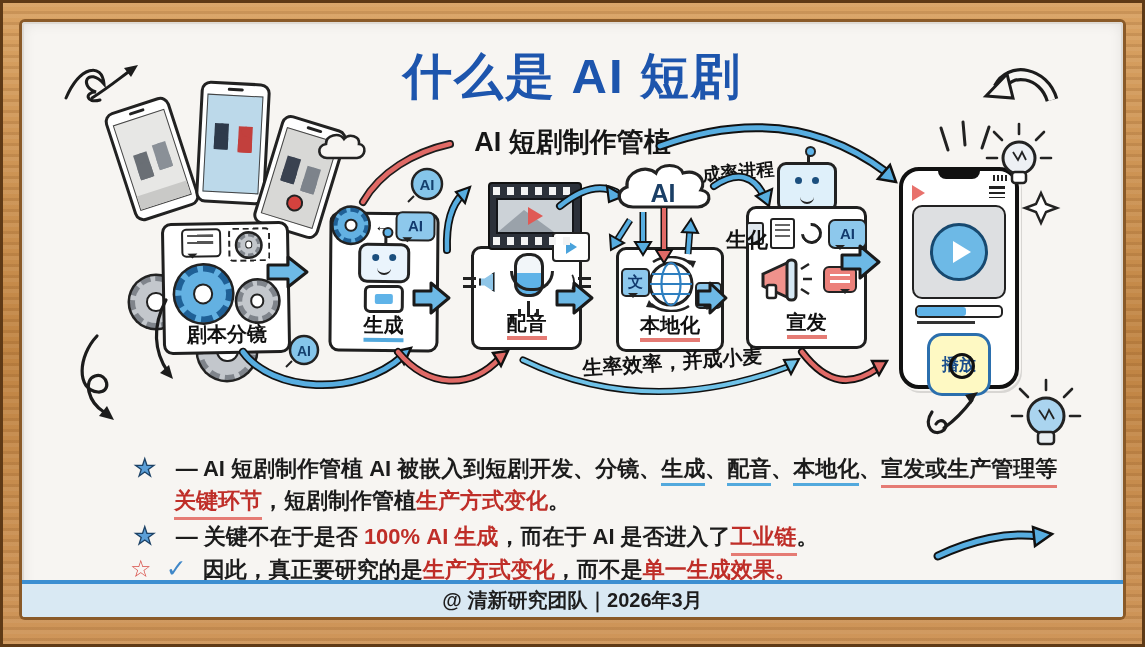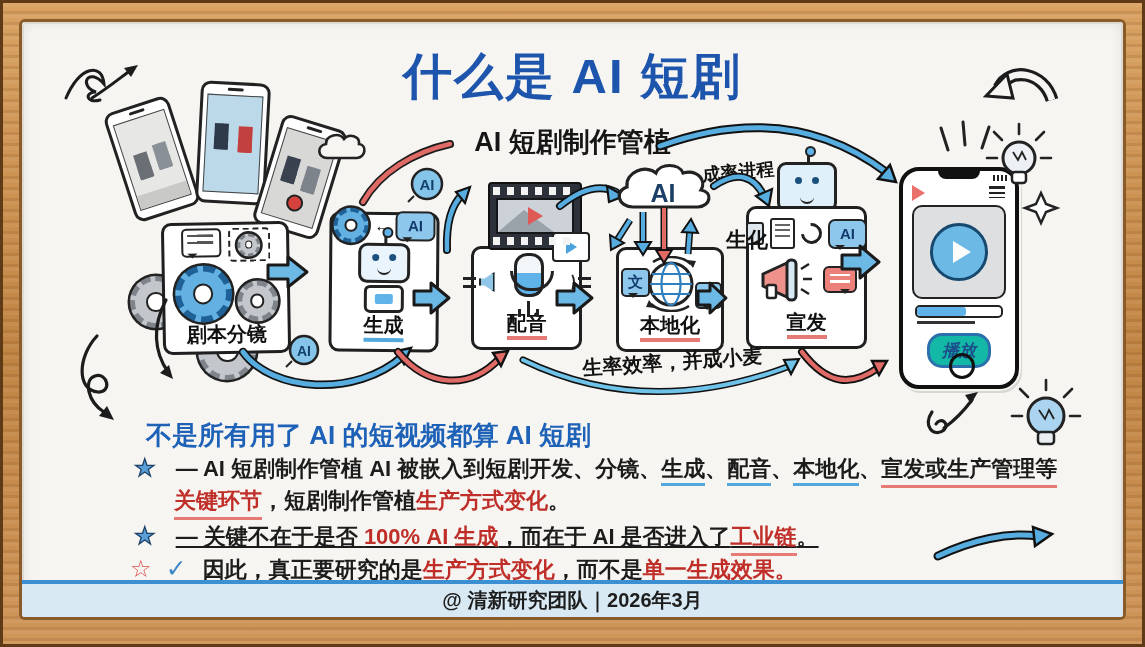--- a/index.html
+++ b/index.html
@@ -89,22 +89,22 @@
     background:repeating-linear-gradient(90deg,#222 0 2px,transparent 2px 4px);}
   .bigphone .video{position:absolute;left:9px;right:9px;top:34px;height:90px;background:#dddfe1;border:2.5px solid #222;border-radius:10px;
     display:flex;align-items:center;justify-content:center;}
   .bigphone .playc{width:52px;height:52px;border-radius:50%;background:#6db9e6;border:3px solid #17496f;
     display:flex;align-items:center;justify-content:center;}
   .bigphone .playc b{width:0;height:0;border-left:18px solid #fff;border-top:11px solid transparent;border-bottom:11px solid transparent;margin-left:5px;}
   .bigphone .bar{position:absolute;left:12px;right:12px;top:134px;height:9px;border:2px solid #222;border-radius:5px;background:#fff;}
   .bigphone .bar b{display:block;height:100%;width:58%;background:#5fb3e8;border-radius:3px;}
   .bigphone .thin{position:absolute;left:14px;top:150px;width:58px;height:3px;background:#333;}
   .bigphone .playbtn{position:absolute;left:50%;top:162px;transform:translateX(-50%);
-    border:3px solid #2b6fad;border-radius:15px;background:#14b8a6;color:#1b4f8c;font-weight:bold;font-size:17px;
-    padding:3px 12px;white-space:nowrap;font-style:italic;}
+    border:3px solid #2b6fad;border-radius:15px;background:#fef9c3;color:#1b4f8c;font-weight:bold;font-size:17px;
+    padding:17px 12px;white-space:nowrap;}
   .bigphone .home{position:absolute;left:50%;bottom:6px;width:20px;height:20px;margin-left:-10px;border:3px solid #111;border-radius:50%;}
   
   .sphone{position:absolute;width:62px;height:108px;background:#fff;border:3px solid #222;border-radius:10px;z-index:9;}
   .sphone .scr{position:absolute;left:4px;right:4px;top:10px;bottom:8px;border:1.5px solid #444;overflow:hidden;}
   .sphone .cam{position:absolute;left:50%;top:3px;width:16px;height:3px;margin-left:-8px;background:#222;border-radius:2px;}
   .fig{position:absolute;width:14px;height:26px;}
   .fig:before{content:"";position:absolute;left:50%;top:0;width:9px;height:9px;margin-left:-4.5px;border-radius:50%;background:inherit;}
   .fig:after{content:"";position:absolute;left:0;top:10px;width:100%;height:16px;border-radius:5px 5px 2px 2px;background:inherit;}
   
   .heading{left:124px;top:396px;font-size:26px;font-weight:bold;color:#1e62b8;z-index:12;}
@@ -302,32 +302,31 @@
       </div>
       <div class="bar">
           <b></b>
         </div>
       <span class="thin"></span>
       <div class="playbtn">播放</div>
       <span class="home"></span>
     </div>
 
     
-    <div class="abs heading">不是所有用了 AI 的短视频都算 AI 短剧</div>
 
     <div class="bline" style="left:112px;top:432px;">
       <span class="star-blue">★</span>
       <span style="margin-left:14px;"><span>— AI 短剧制作管植 AI 被嵌入到短剧开发、分镜、</span><span class="u-blue">生成</span><span>、</span><span class="u-blue">配音</span><span>、</span><span class="u-blue">本地化</span><span>、</span><span class="u-red">宣发或生产管理等</span></span>
     </div>
     <div class="bline" style="left:152px;top:464px;">
       <span class="t-red u-red">关键环节</span><span>，短剧制作管植</span><span class="t-red">生产方式变化</span><span>。</span>
     </div>
     <div class="bline" style="left:112px;top:500px;">
       <span class="star-blue">★</span>
-      <span style="margin-left:14px;text-decoration:underline;"><span>— 关键不在于是否 </span><span class="t-red">100% AI 生成</span><span>，而在于 AI 是否进入了</span><span class="t-red u-red">工业链</span><span>。</span></span>
+      <span style="margin-left:14px;"><span>— 关键不在于是否 </span><span class="t-red">100% AI 生成</span><span>，而在于 AI 是否进入了</span><span class="t-red u-red">工业链</span><span>。</span></span>
     </div>
     <div class="bline" style="left:108px;top:532px;">
       <span class="star-red">☆</span>
       <span class="chk">✓</span>
       <span style="margin-left:10px;margin-top:36px;"><span>因此，真正要研究的是</span><span class="t-red">生产方式变化</span><span>，而不是</span><span class="t-red">单一生成效果</span><span class="t-red">。</span></span>
     </div>
 
     <div class="footerbar">
       <span>@ 清新研究团队｜2026年3月</span>
     </div>

